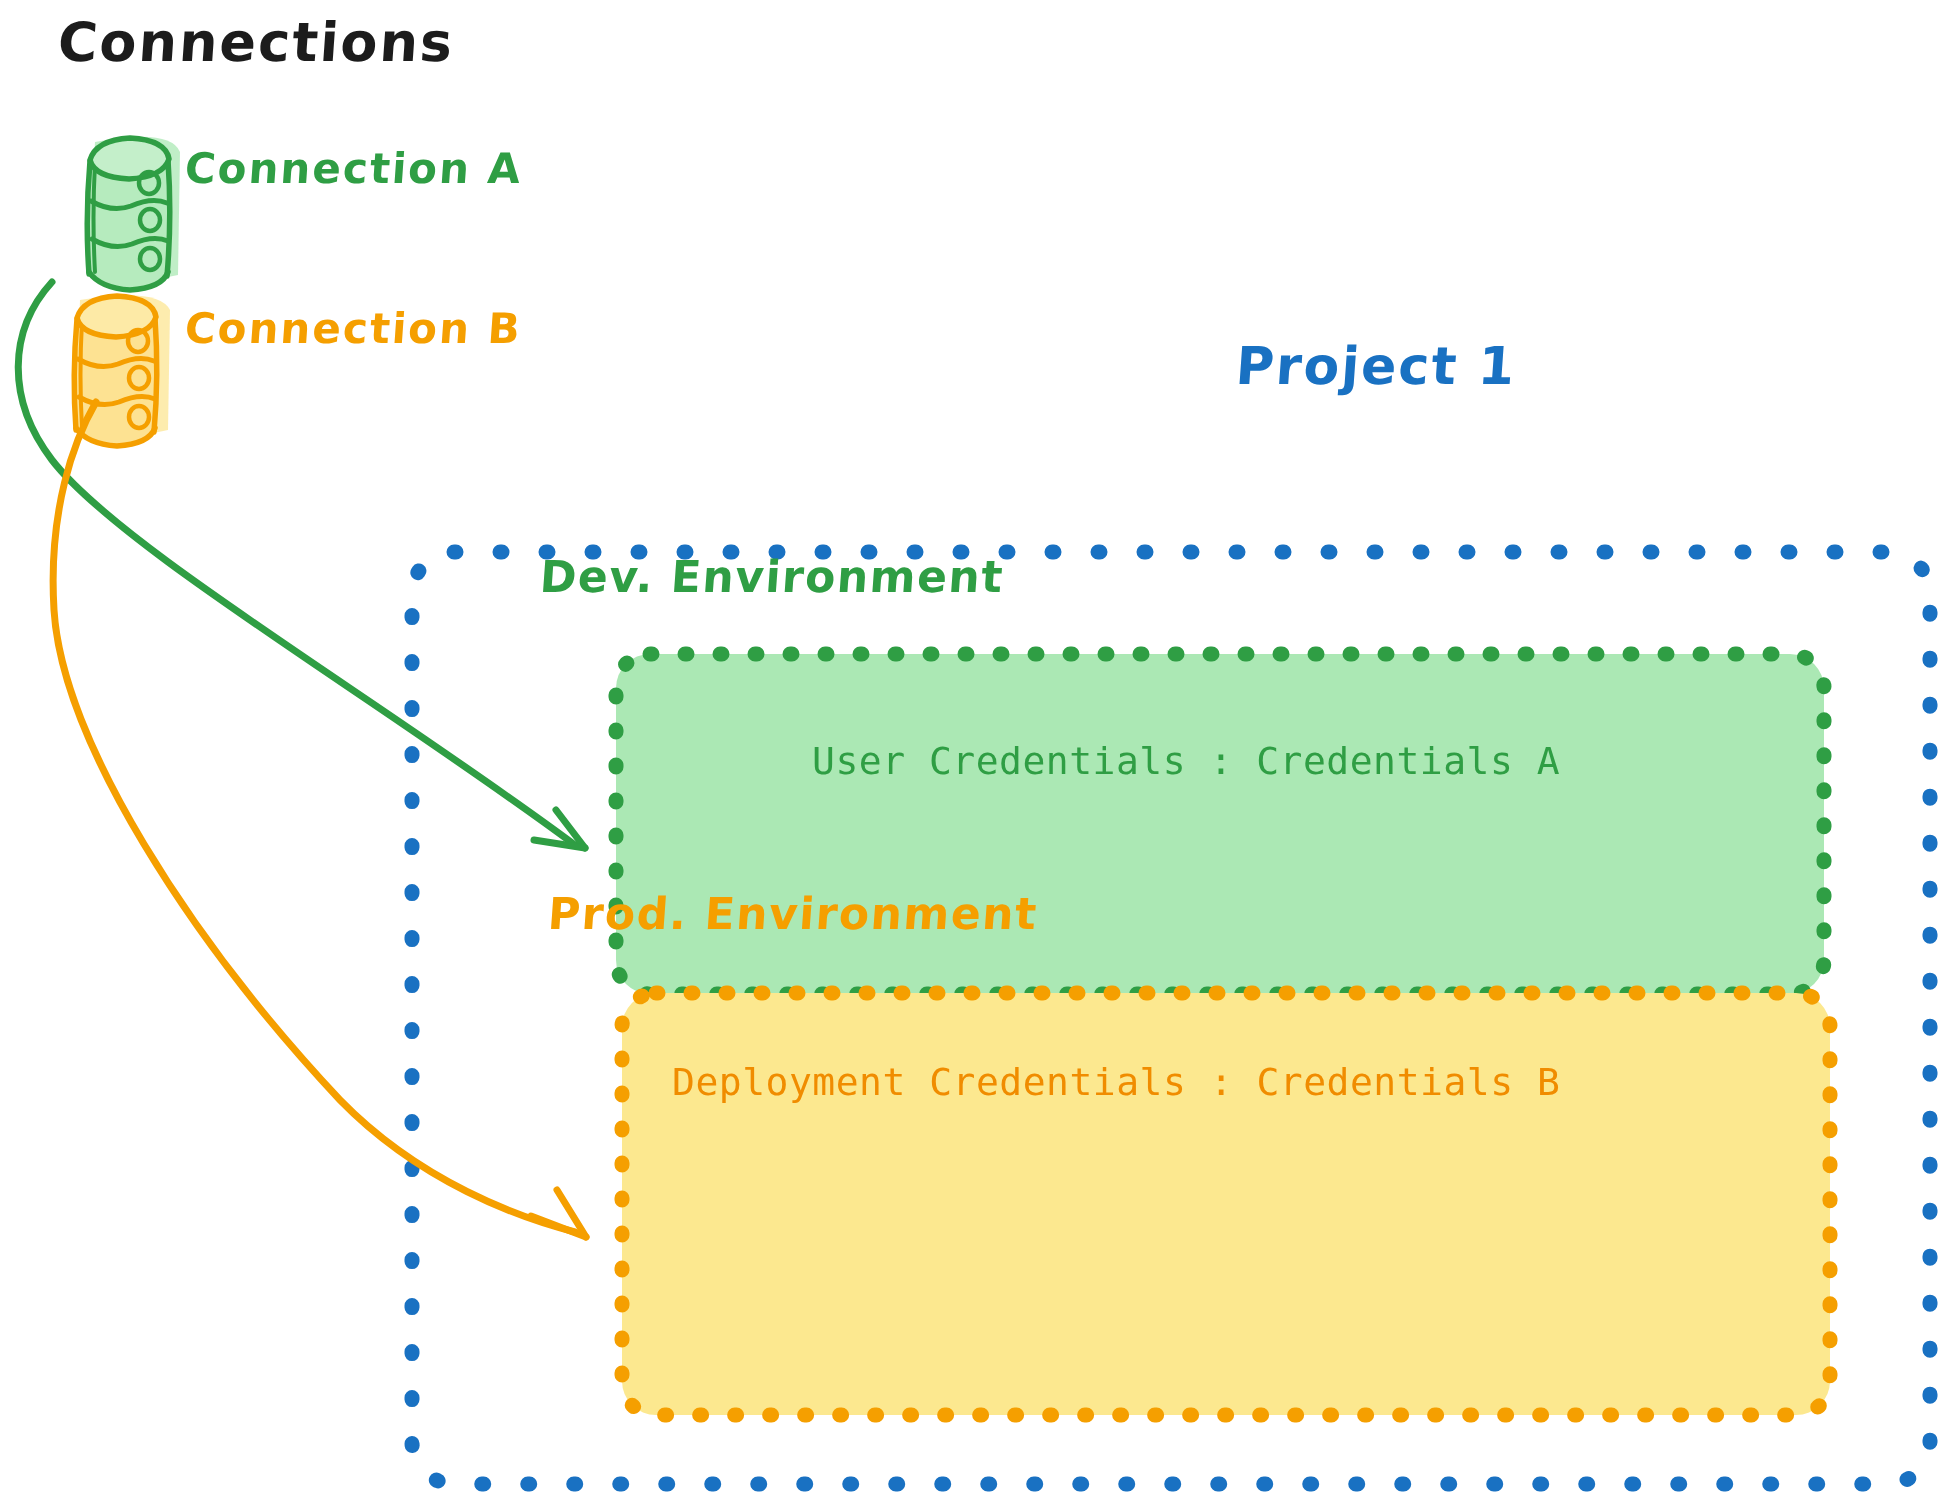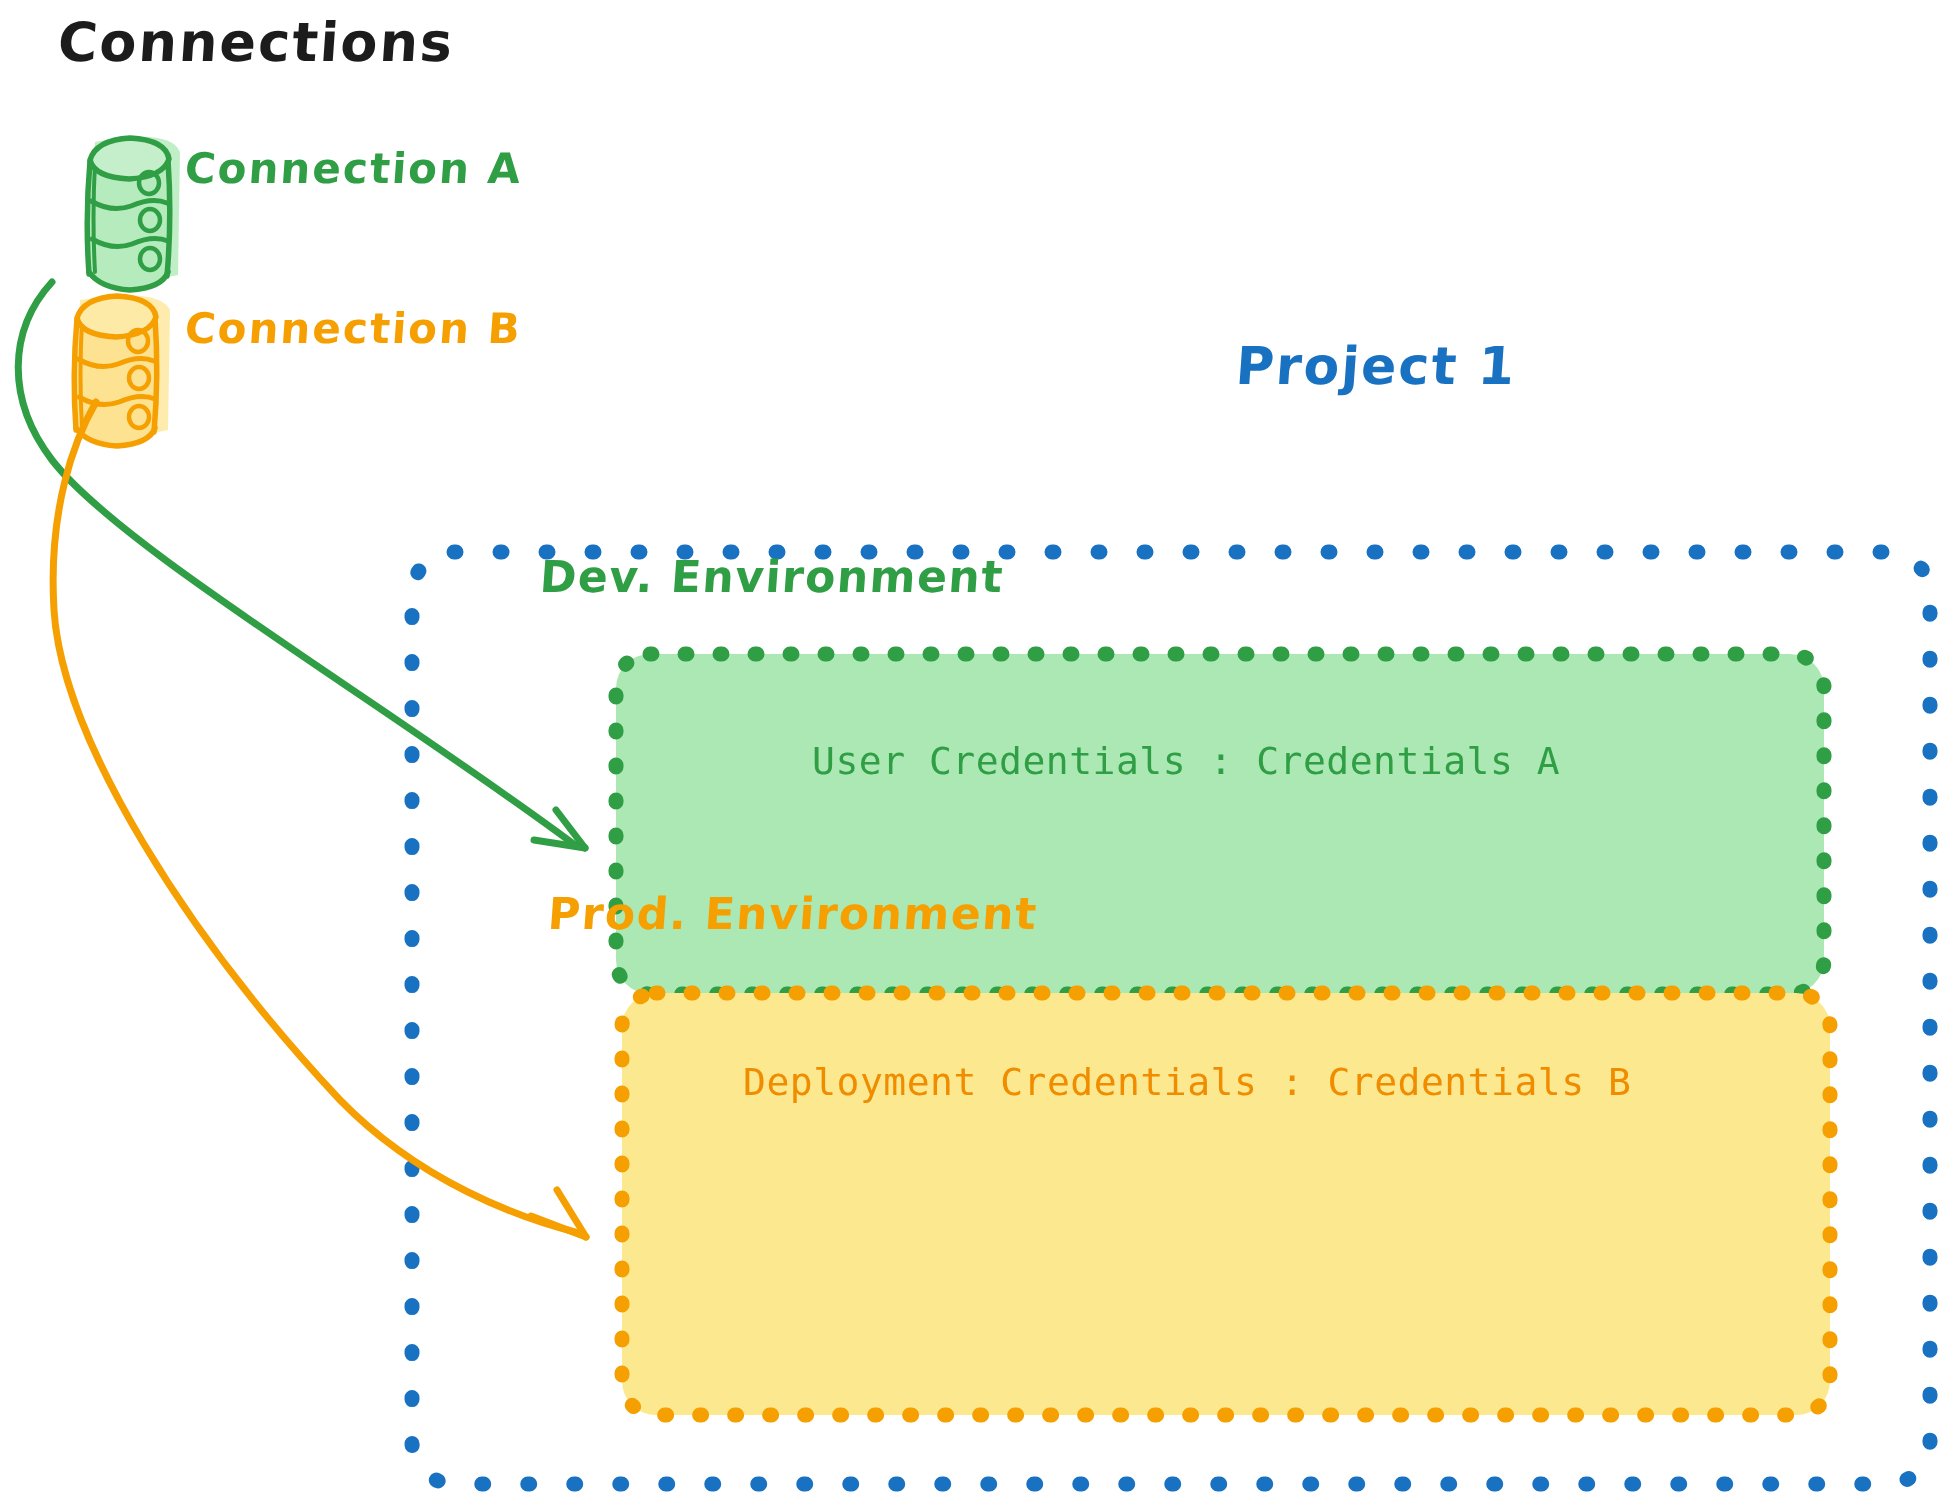--- a/index.html
+++ b/index.html
@@ -88,21 +88,21 @@
     letter-spacing: 0.5px;
   }
   #dev-creds {
     left: 812px;
     top: 724px;
     font-size: 38px;
     color: #2f9e44;
     margin-top: 18px;
   }
   #prod-creds {
-    left: 743px;
+    left: 672px;
     top: 1063px;
     font-size: 38px;
     color: #f08c00;
   }
   
   .hit {
     position: absolute;
     background: transparent;
   }
 </style>

